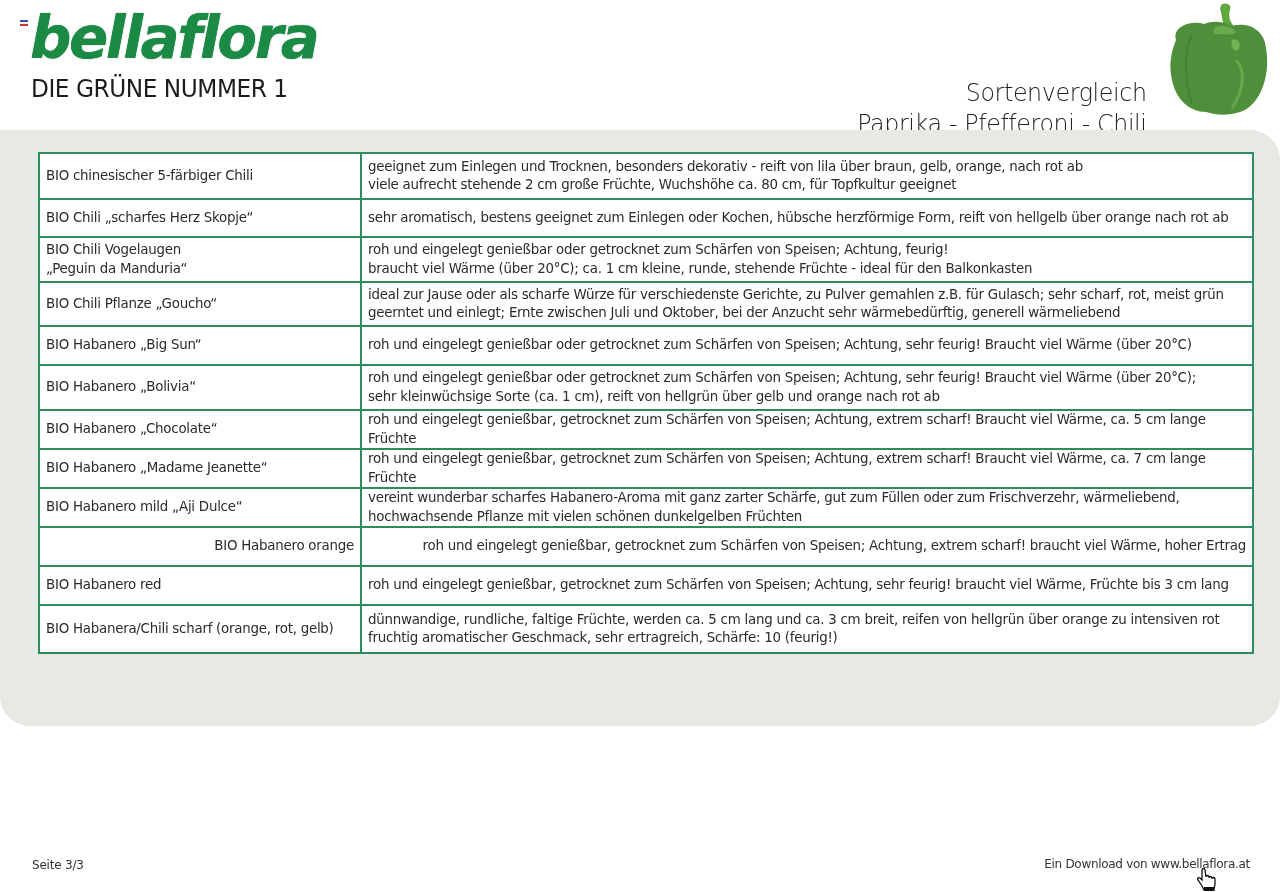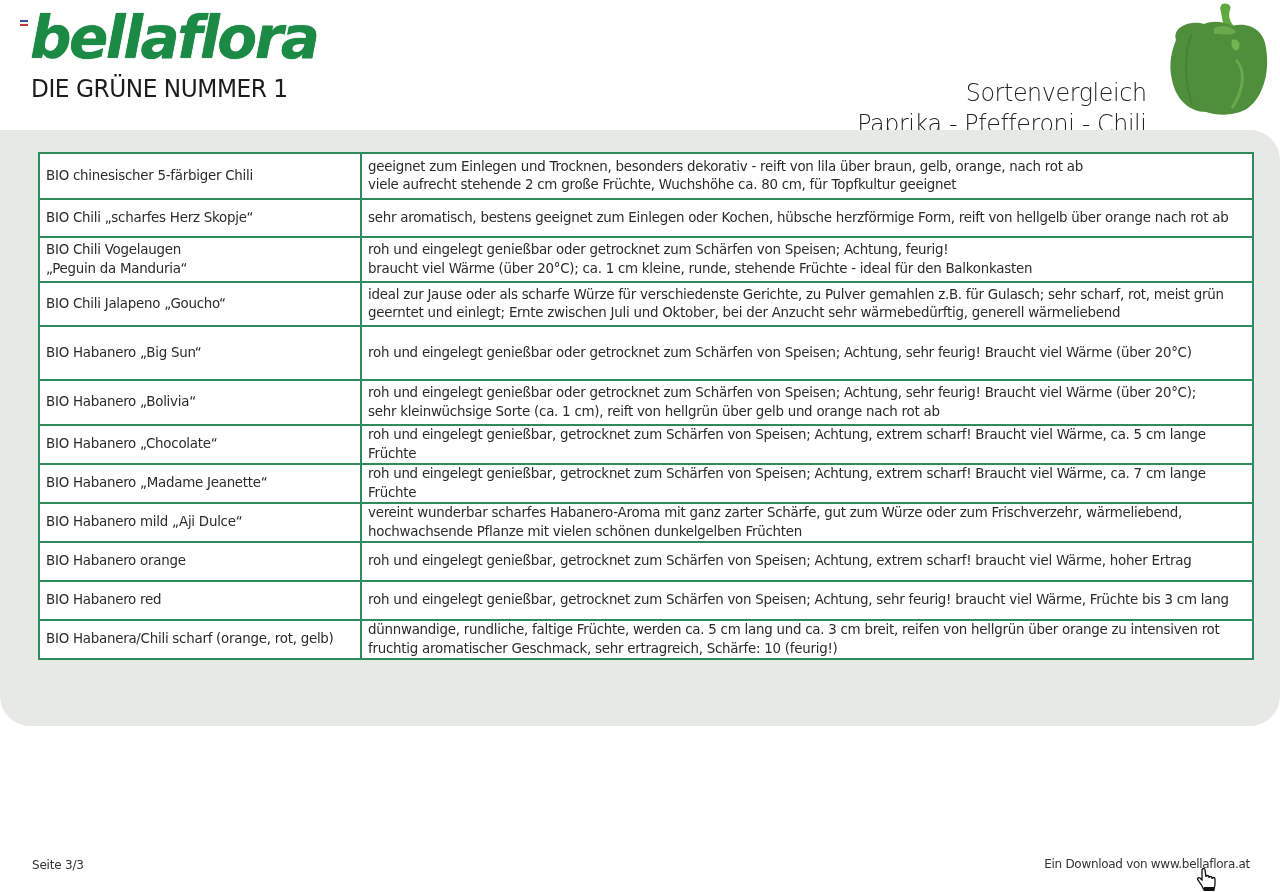--- a/index.html
+++ b/index.html
@@ -102,28 +102,28 @@
           <div>BIO Chili Vogelaugen</div>
           <div>„Peguin da Manduria“</div>
         </td>
         <td>
           <div>roh und eingelegt genießbar oder getrocknet zum Schärfen von Speisen; Achtung, feurig!</div>
           <div>braucht viel Wärme (über 20°C); ca. 1 cm kleine, runde, stehende Früchte - ideal für den Balkonkasten</div>
         </td>
       </tr>
       <tr style="height: 44px;">
         <td class="name">
-          <div>BIO Chili Jalapeno „Goucho“</div>
+          <div>BIO Chili Pflanze „Goucho“</div>
         </td>
         <td>
           <div>ideal zur Jause oder als scharfe Würze für verschiedenste Gerichte, zu Pulver gemahlen z.B. für Gulasch; sehr scharf, rot, meist grün</div>
           <div>geerntet und einlegt; Ernte zwischen Juli und Oktober, bei der Anzucht sehr wärmebedürftig, generell wärmeliebend</div>
         </td>
       </tr>
-      <tr style="height: 54px;">
+      <tr style="height: 39px;">
         <td class="name">
           <div>BIO Habanero „Big Sun“</div>
         </td>
         <td>
           <div>roh und eingelegt genießbar oder getrocknet zum Schärfen von Speisen; Achtung, sehr feurig! Braucht viel Wärme (über 20°C)</div>
         </td>
       </tr>
       <tr style="height: 45px;">
         <td class="name">
           <div>BIO Habanero „Bolivia“</div>
@@ -147,41 +147,41 @@
         </td>
         <td>
           <div>roh und eingelegt genießbar, getrocknet zum Schärfen von Speisen; Achtung, extrem scharf! Braucht viel Wärme, ca. 7 cm lange Früchte</div>
         </td>
       </tr>
       <tr style="height: 31px;">
         <td class="name">
           <div>BIO Habanero mild „Aji Dulce“</div>
         </td>
         <td>
-          <div>vereint wunderbar scharfes Habanero-Aroma mit ganz zarter Schärfe, gut zum Würze oder zum Frischverzehr, wärmeliebend,</div>
+          <div>vereint wunderbar scharfes Habanero-Aroma mit ganz zarter Schärfe, gut zum Füllen oder zum Frischverzehr, wärmeliebend,</div>
           <div>hochwachsende Pflanze mit vielen schönen dunkelgelben Früchten</div>
         </td>
       </tr>
-      <tr style="height: 39px;">
+      <tr style="height: 39px; text-align: right;">
         <td class="name">
           <div>BIO Habanero orange</div>
         </td>
         <td>
           <div>roh und eingelegt genießbar, getrocknet zum Schärfen von Speisen; Achtung, extrem scharf! braucht viel Wärme, hoher Ertrag</div>
         </td>
       </tr>
       <tr style="height: 39px;">
         <td class="name">
           <div>BIO Habanero red</div>
         </td>
         <td>
           <div>roh und eingelegt genießbar, getrocknet zum Schärfen von Speisen; Achtung, sehr feurig! braucht viel Wärme, Früchte bis 3 cm lang</div>
         </td>
       </tr>
-      <tr style="height: 39px;">
+      <tr style="height: 48px;">
         <td class="name">
           <div>BIO Habanera/Chili scharf (orange, rot, gelb)</div>
         </td>
         <td>
           <div>dünnwandige, rundliche, faltige Früchte, werden ca. 5 cm lang und ca. 3 cm breit, reifen von hellgrün über orange zu intensiven rot</div>
           <div>fruchtig aromatischer Geschmack, sehr ertragreich, Schärfe: 10 (feurig!)</div>
         </td>
       </tr>
     </tbody>
 </table>

